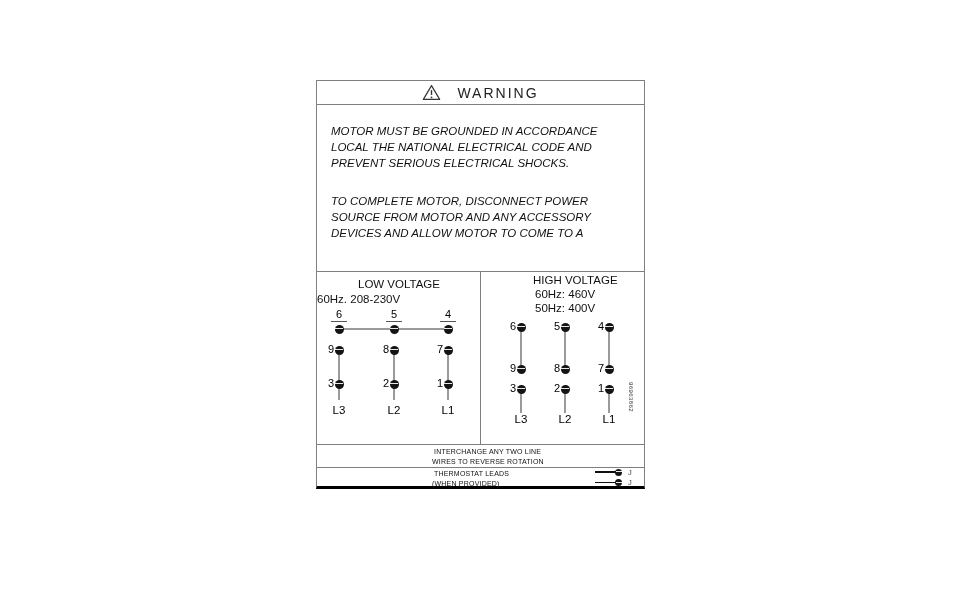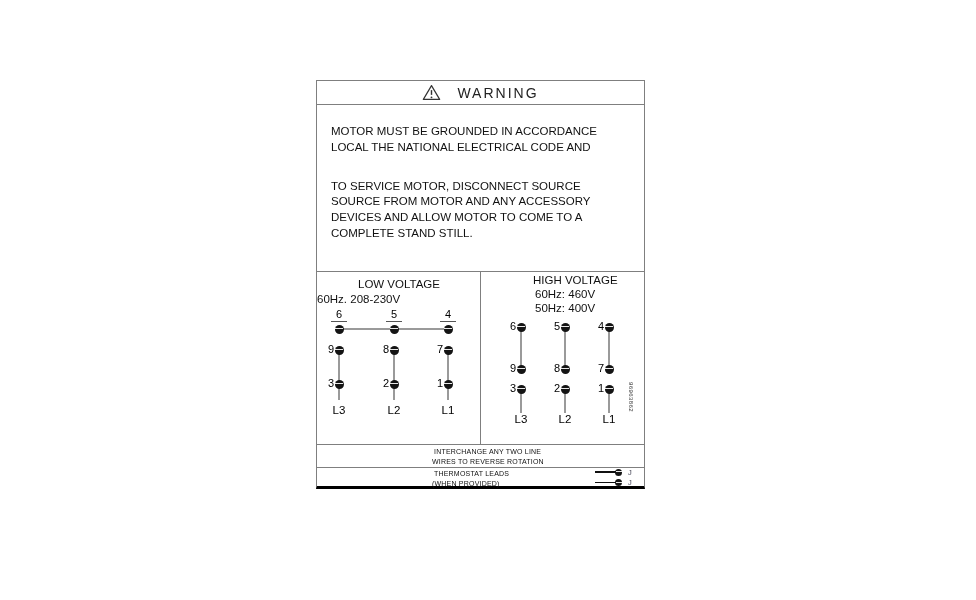--- a/index.html
+++ b/index.html
@@ -4,21 +4,21 @@
 <style>
   html,body{margin:0;padding:0;background:#ffffff;}
   .page{position:relative;width:976px;height:600px;background:#ffffff;overflow:hidden;
         font-family:"Liberation Sans", sans-serif;color:#1a1a1a;}
   .label{position:absolute;left:316px;top:80px;width:329px;height:409px;box-sizing:border-box;
          border:1px solid #7f7f7f;border-bottom:3px solid #000;background:#fff;}
   .hdr{position:absolute;left:0;top:0;width:100%;height:24px;box-sizing:border-box;
        border-bottom:1px solid #7f7f7f;display:flex;align-items:center;justify-content:center;gap:16px;}
   .hdr-title{font-size:14px;letter-spacing:2px;color:#222;}
   .body-text{position:absolute;left:14px;top:24px;right:6px;}
-  .tline{font-size:11.5px;line-height:15.8px;white-space:nowrap;color:#111;}
+  .tline{font-size:11.5px;line-height:15.8px;white-space:nowrap;color:#111;font-style:italic;}
   .p1{margin-top:19px;}
   .p2{margin-top:23px;}
   .volt{position:absolute;left:0;top:190px;width:100%;height:173px;box-sizing:border-box;
         border-top:1px solid #7f7f7f;}
   .cell{position:absolute;top:0;height:100%;box-sizing:border-box;}
   .cell-low{left:0;width:164px;border-right:1px solid #7f7f7f;}
   .cell-high{left:165px;width:163px;}
   .vtitle{position:absolute;font-size:11.5px;color:#111;white-space:nowrap;}
   .num{position:absolute;font-size:11px;color:#000;}
   .num-r{text-align:right;}
@@ -54,26 +54,26 @@
           <circle cx="12" cy="16.6" r="1.2" fill="#333"></circle>
         </svg>
       </span>
       <span class="hdr-title">WARNING</span>
     </div>
 
     <div class="body-text">
       <div class="p1">
         <div class="tline">MOTOR MUST BE GROUNDED IN ACCORDANCE</div>
         <div class="tline">LOCAL THE NATIONAL ELECTRICAL CODE AND</div>
+        <div class="tline">PREVENT SERIOUS ELECTRICAL SHOCKS.</div>
       </div>
       <div class="p2">
-        <div class="tline">TO SERVICE MOTOR, DISCONNECT SOURCE</div>
+        <div class="tline">TO COMPLETE MOTOR, DISCONNECT POWER</div>
         <div class="tline">SOURCE FROM MOTOR AND ANY ACCESSORY</div>
         <div class="tline">DEVICES AND ALLOW MOTOR TO COME TO A</div>
-        <div class="tline">COMPLETE STAND STILL.</div>
       </div>
     </div>
 
     <div class="volt">
 
       <div class="cell cell-low">
         <div class="vtitle" style="left:0;top:6px;width:164px;text-align:center;">LOW VOLTAGE</div>
         <div class="vtitle" style="left:0;top:21px;width:164px;">60Hz. 208-230V</div>
 
         <div class="num num-c underlined" style="left:14px;top:36px;width:16px;">6</div>

